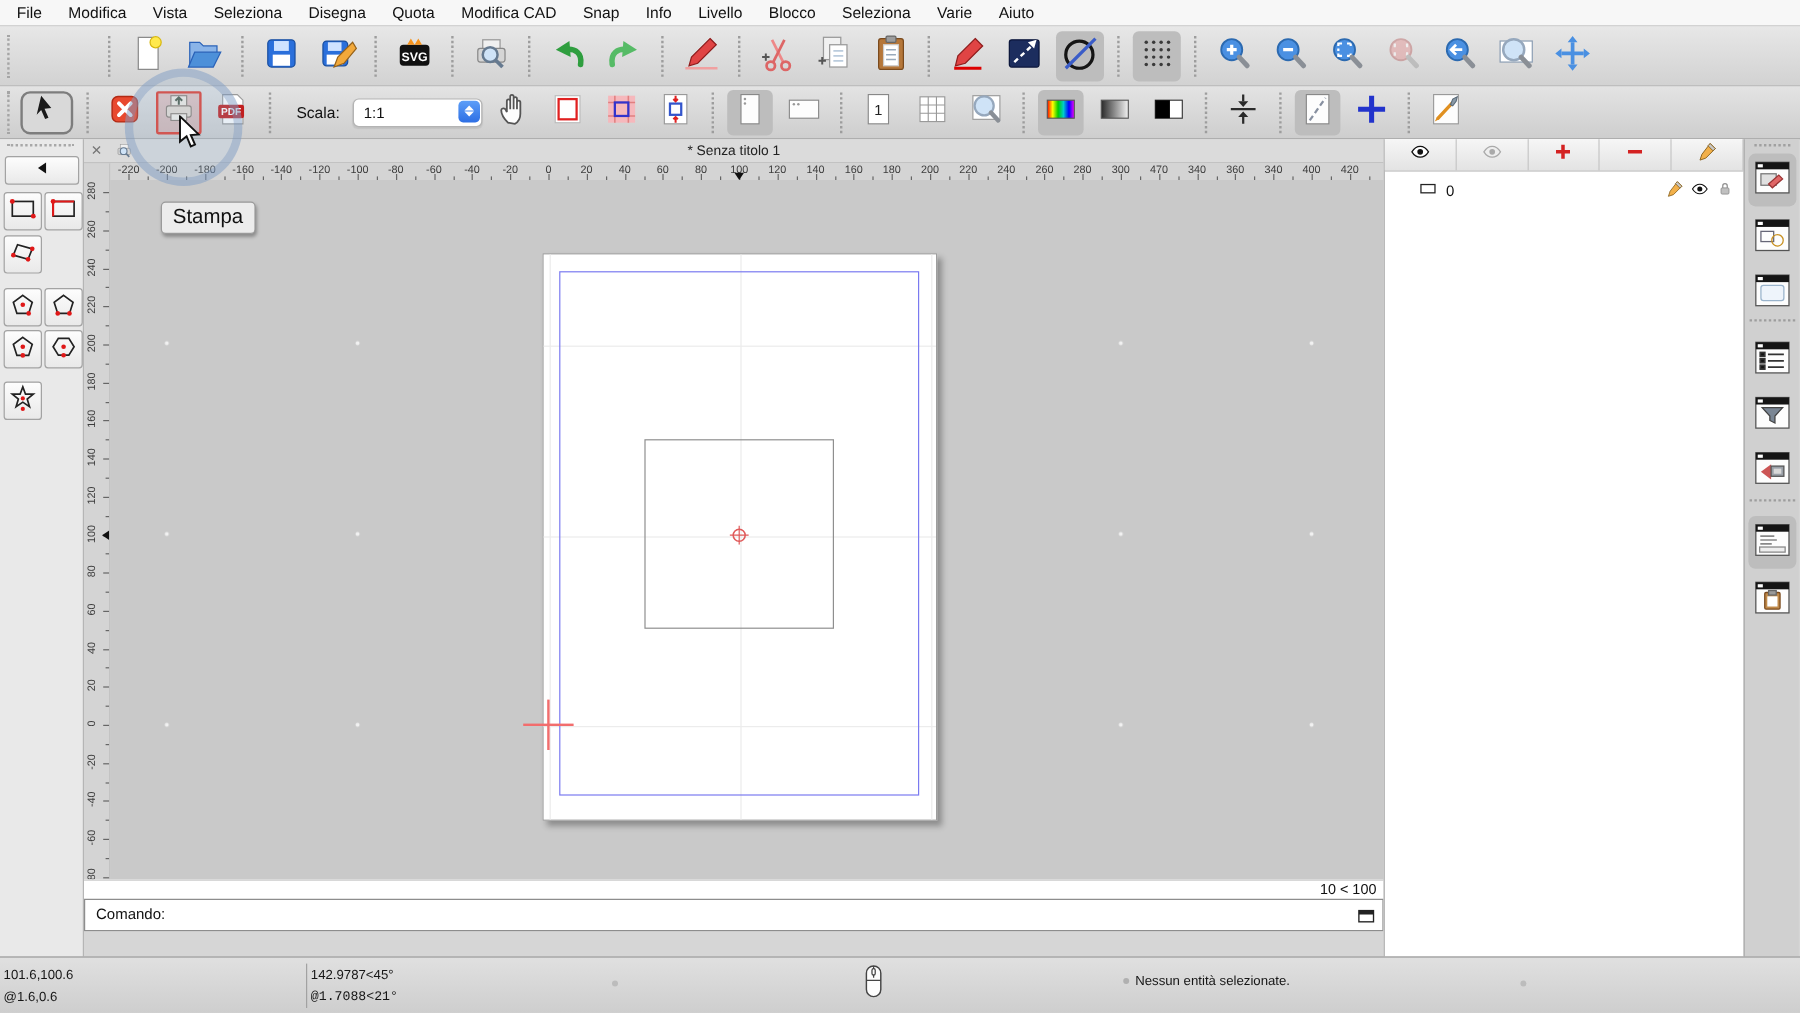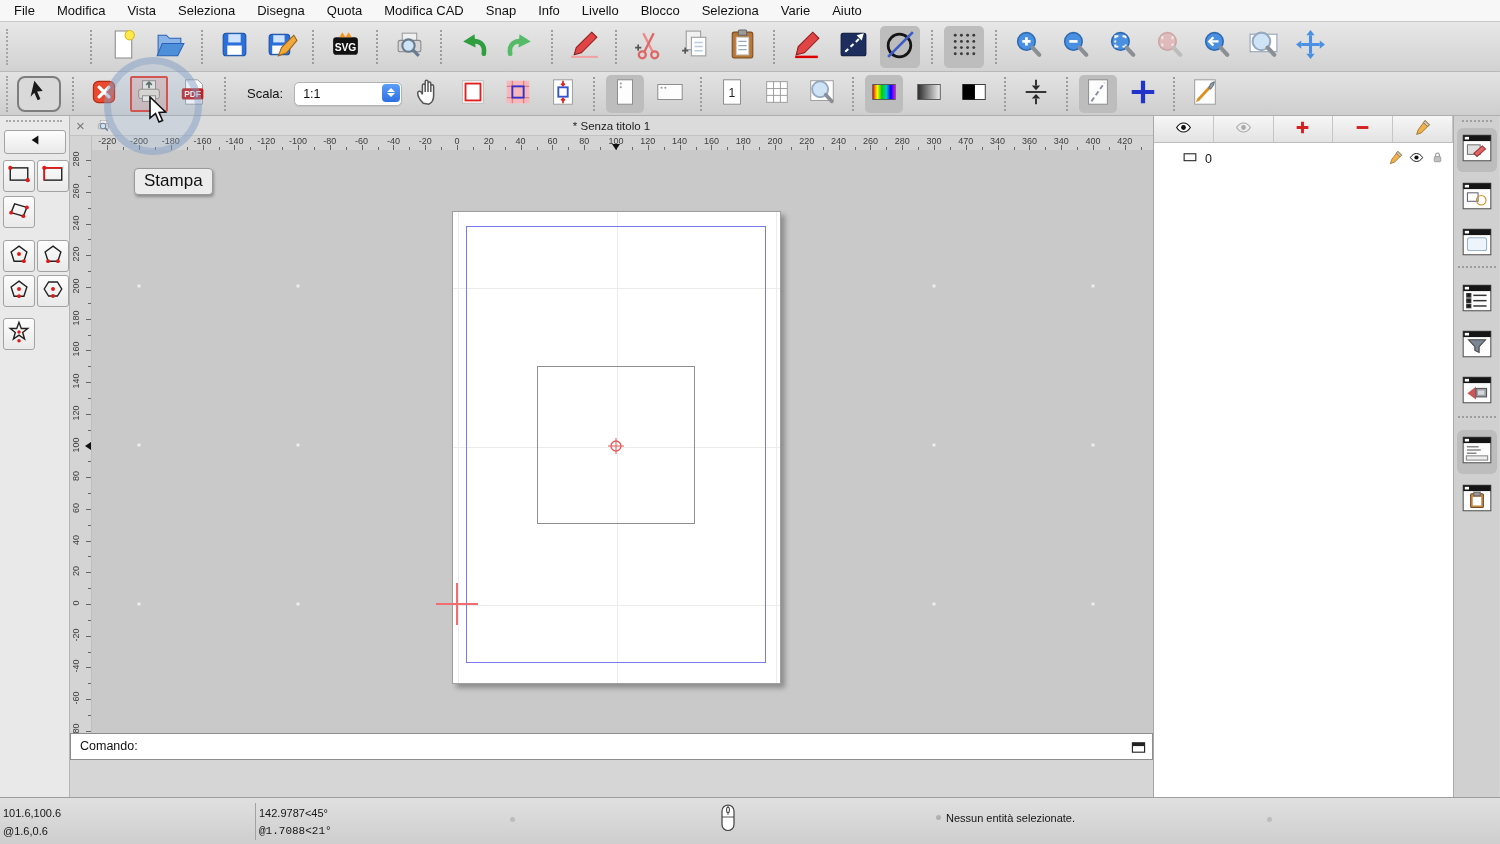--- a/index.html
+++ b/index.html
@@ -755,20 +755,23 @@
           <div class="entity-square"></div>
           <svg class="center-mark" width="16" height="16" viewBox="0 0 16 16">
             <circle cx="8" cy="8" r="5" fill="none" stroke="#e05a5a" stroke-width="1.3"></circle>
             <path d="M8 0v16M0 8h16" stroke="#e05a5a" stroke-width="1"></path>
           </svg>
           <div class="origin-h"></div>
           <div class="origin-v"></div>
         </div>
       </div>
 
+      <div class="gridbar">
+        <span>10 &lt; 100</span>
+      </div>
 
 
       <div class="cmd-input">
         <span>Comando:</span>
         <span class="cmd-icon" id="cmdIcon"><svg width="15" height="15" viewBox="0 0 32 32">
               <rect x="3" y="6" width="26" height="20" fill="#fff" stroke="#222" stroke-width="2.4"></rect>
               <rect x="3" y="6" width="26" height="7" fill="#222"></rect>
             </svg></span>
       </div>
     </div>

